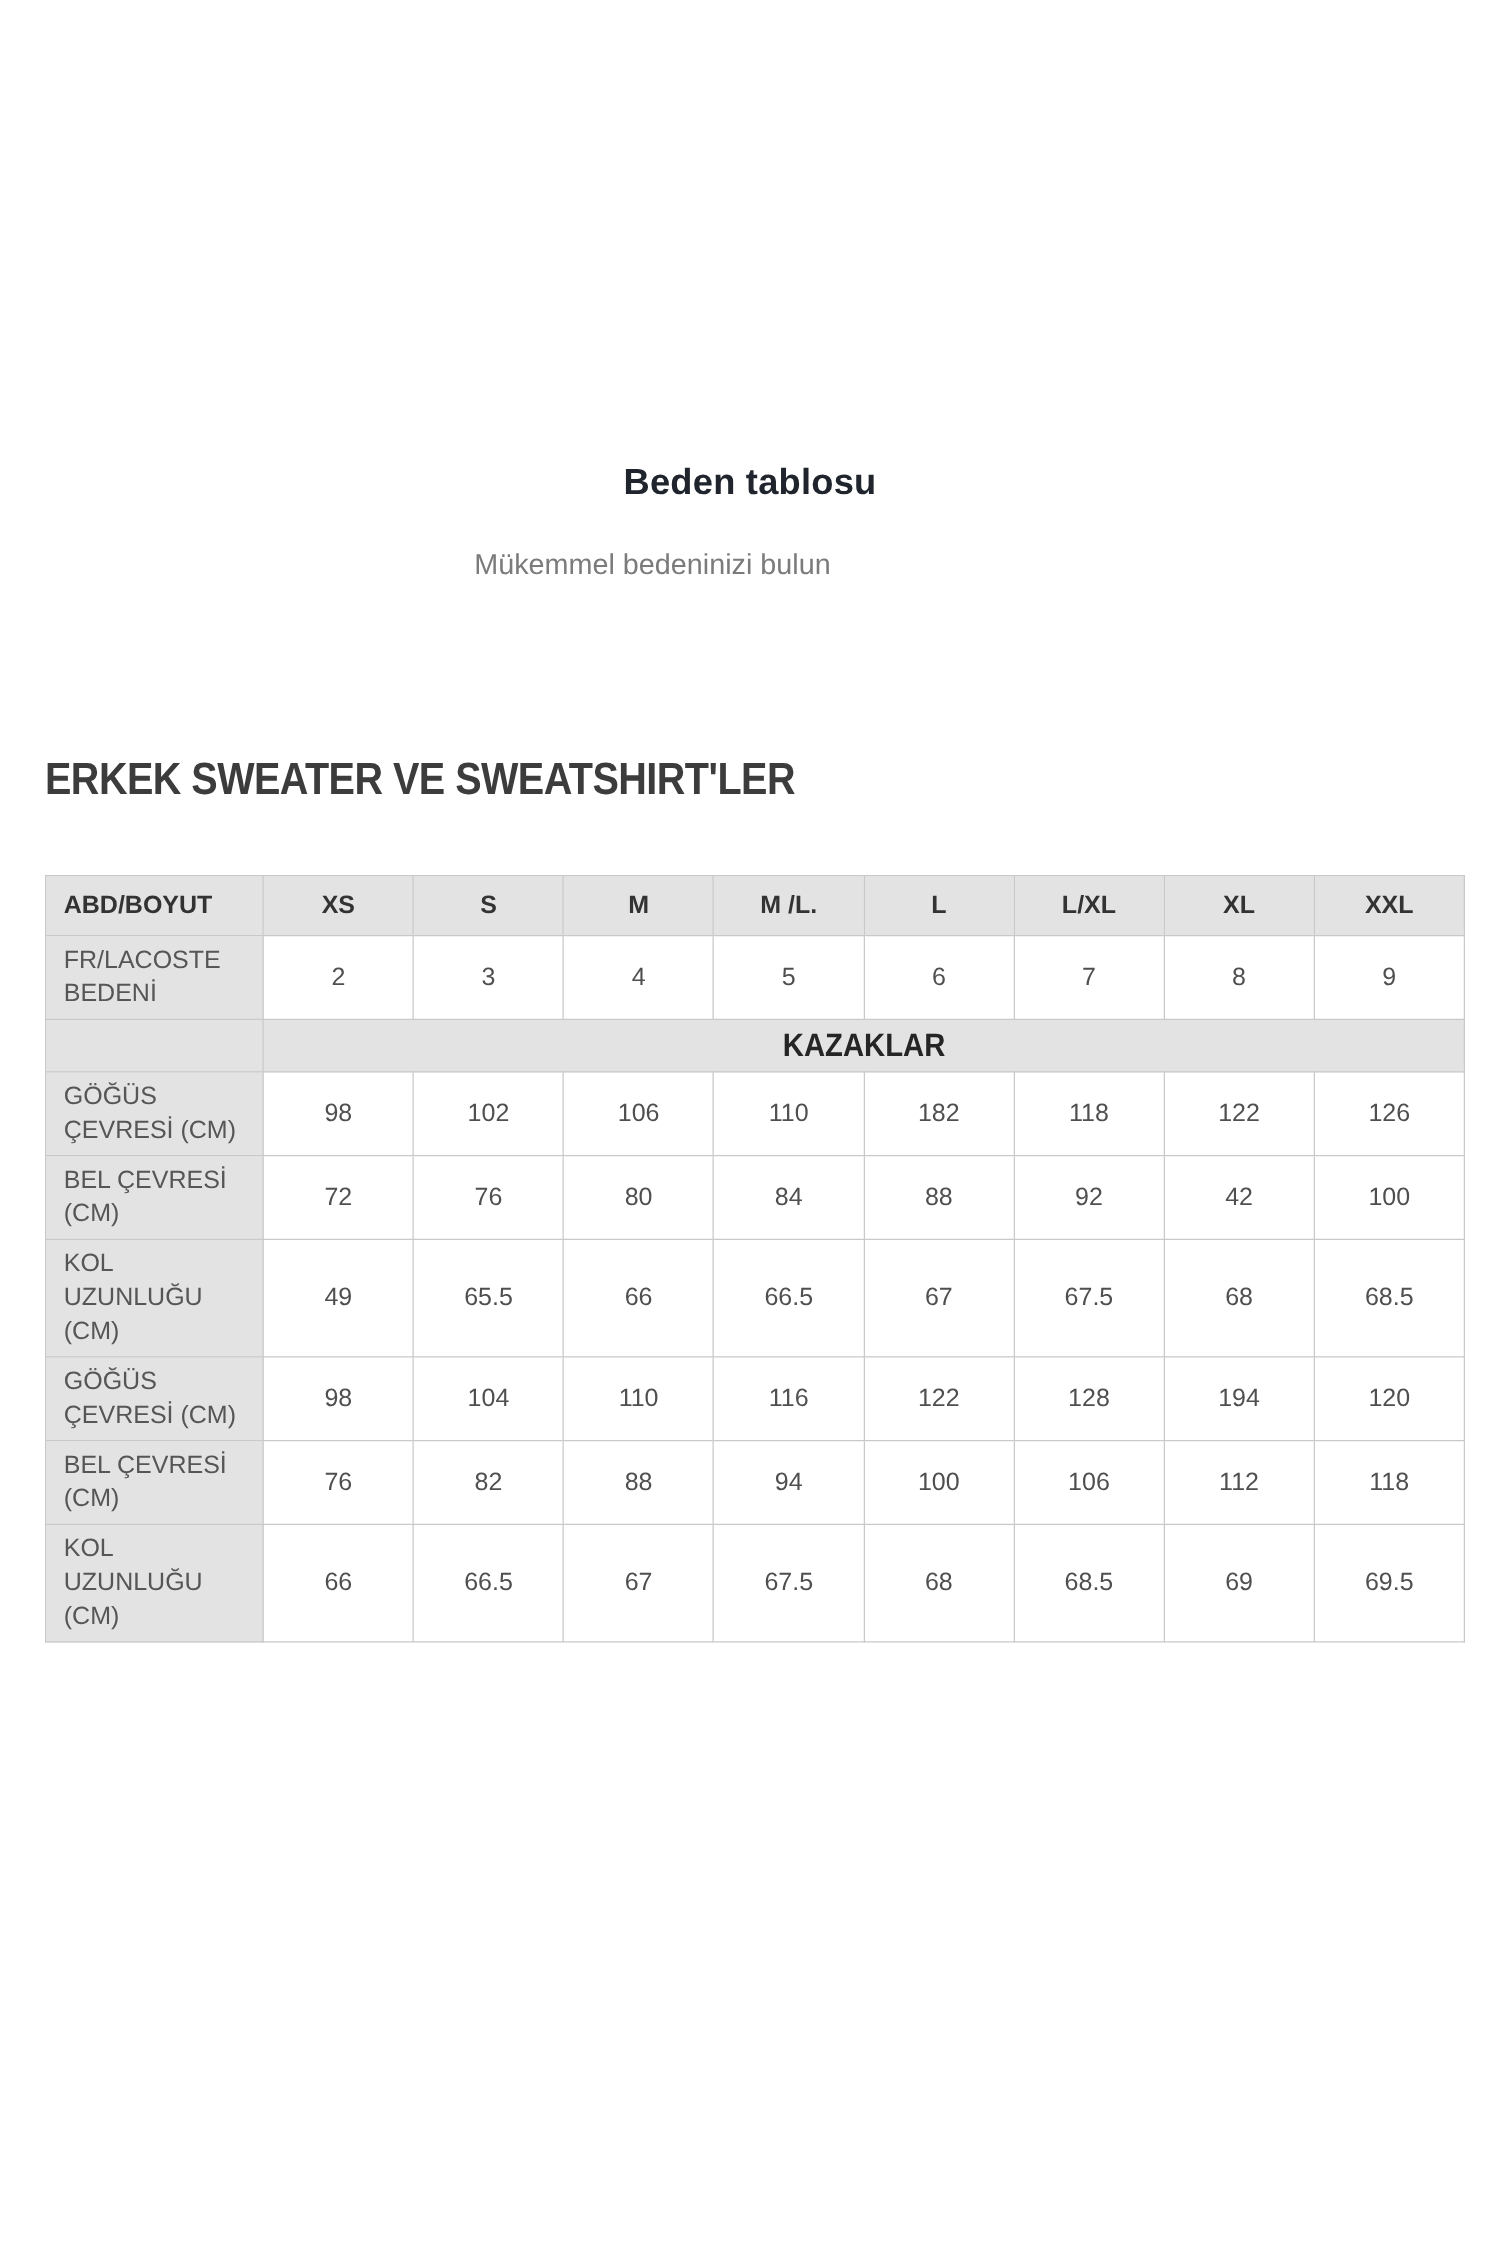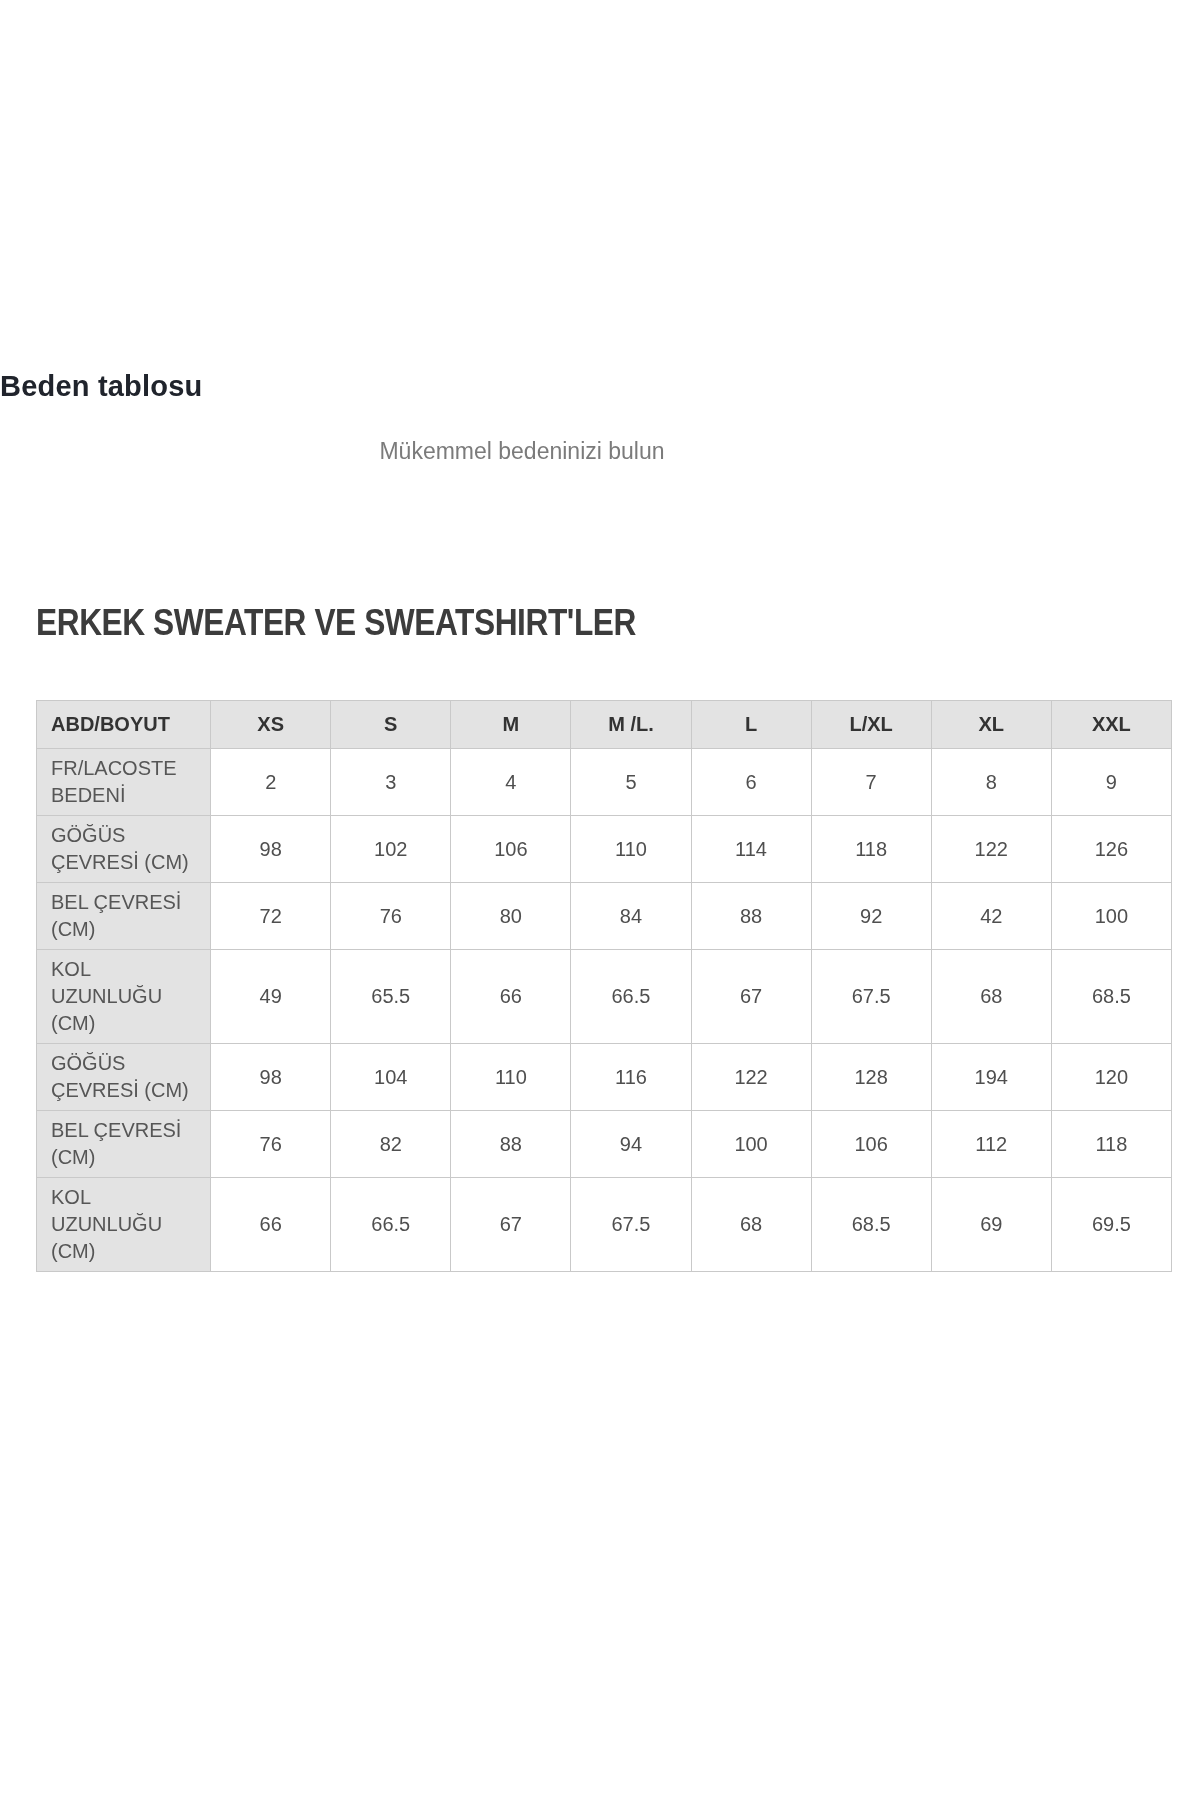--- a/index.html
+++ b/index.html
@@ -13,20 +13,21 @@
     width: 1200px;
     height: 1800px;
     background: #ffffff;
     overflow: hidden;
   }
   .page-title {
     position: absolute;
     top: 370px;
     left: 0;
     width: 1200px;
+    text-align: center;
     font-size: 29px;
     font-weight: bold;
     color: #20242c;
     letter-spacing: 0.2px;
   }
   .page-subtitle {
     position: absolute;
     top: 438px;
     left: 0;
     width: 1044px;
@@ -144,28 +145,34 @@
         <td class="val">2</td>
         <td class="val">3</td>
         <td class="val">4</td>
         <td class="val">5</td>
         <td class="val">6</td>
         <td class="val">7</td>
         <td class="val">8</td>
         <td class="val">9</td>
       </tr>
 
+      <tr class="r-sec">
+        <td class="lbl sec-empty"></td>
+        <td class="section-cell" colspan="8">
+          <span class="cond">KAZAKLAR</span>
+        </td>
+      </tr>
 
       <tr class="r-std">
         <td class="lbl">GÖĞÜS ÇEVRESİ (CM)</td>
         <td class="val">98</td>
         <td class="val">102</td>
         <td class="val">106</td>
         <td class="val">110</td>
-        <td class="val">114</td>
+        <td class="val">182</td>
         <td class="val">118</td>
         <td class="val">122</td>
         <td class="val">126</td>
       </tr>
       <tr class="r-std">
         <td class="lbl">BEL ÇEVRESİ (CM)</td>
         <td class="val">72</td>
         <td class="val">76</td>
         <td class="val">80</td>
         <td class="val">84</td>

